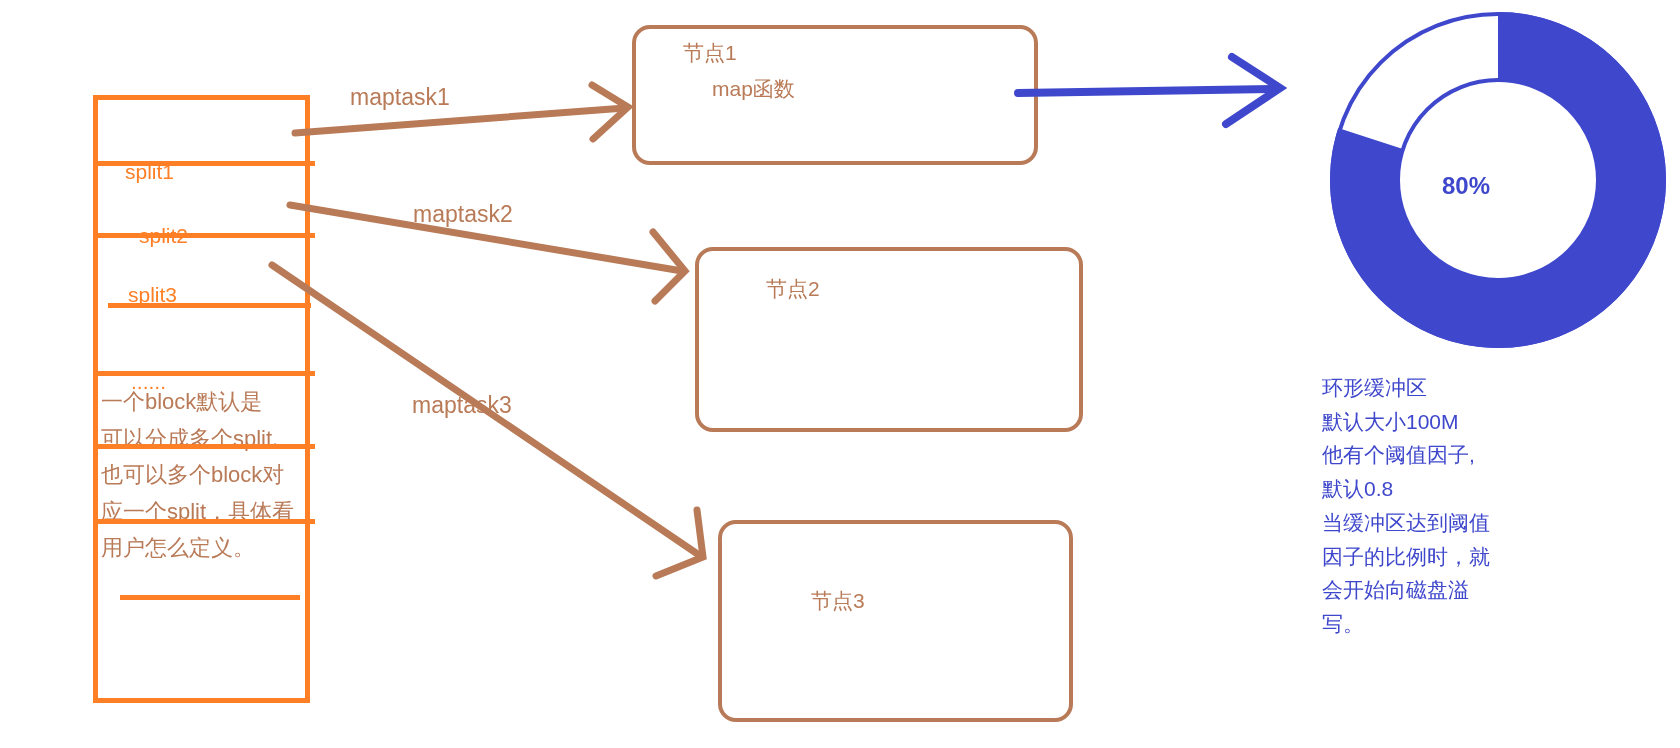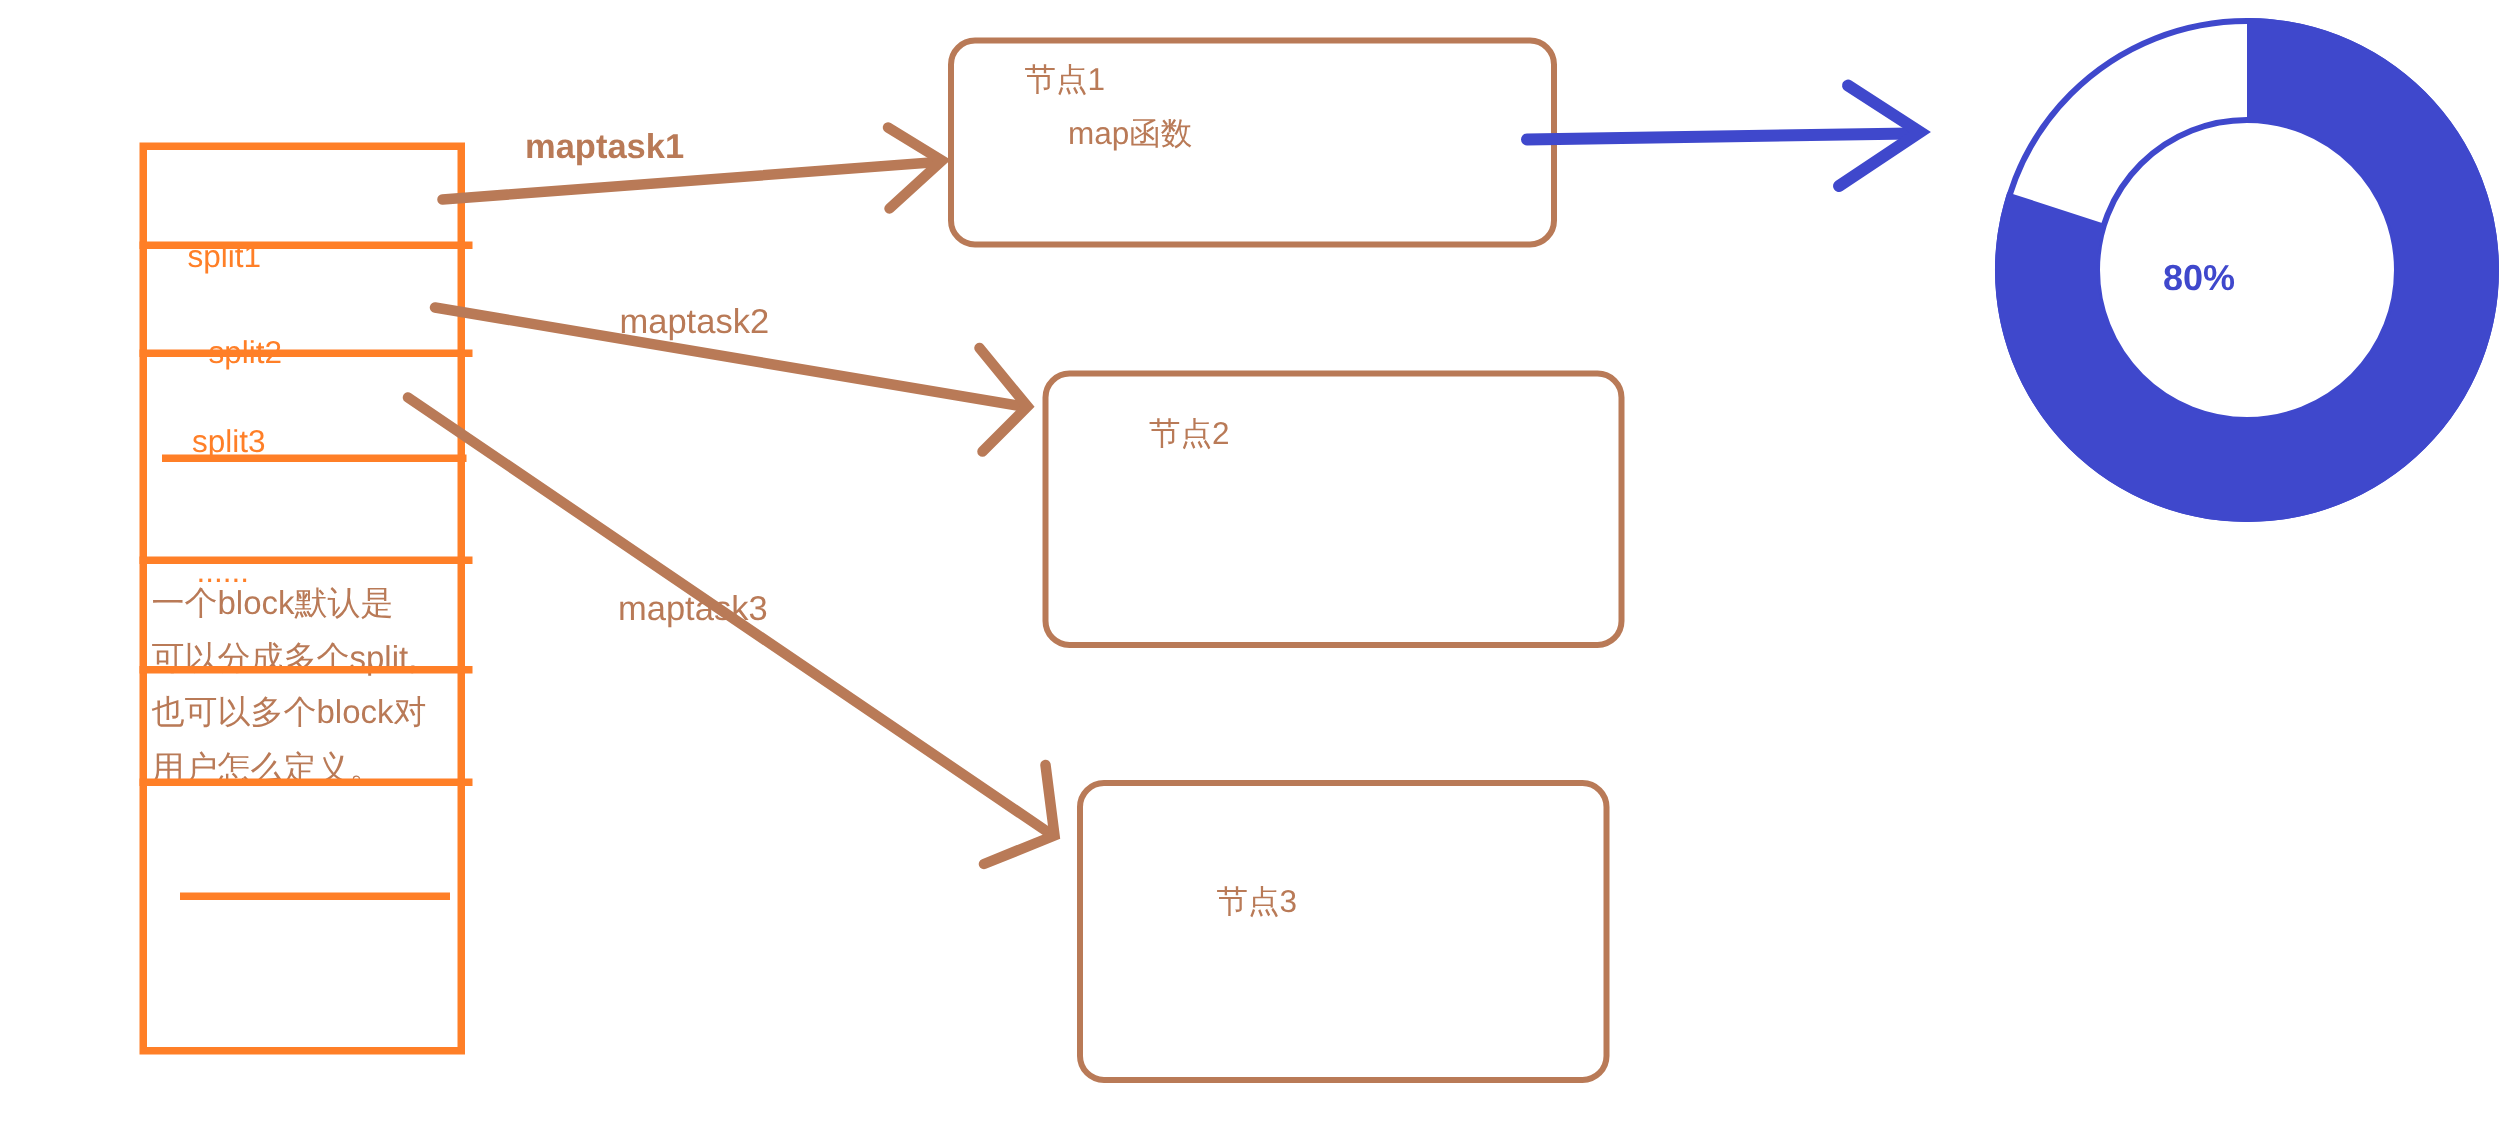--- a/index.html
+++ b/index.html
@@ -38,21 +38,21 @@
   #block-note{
     left:101px;top:384px;width:206px;
     color:#B97A57;font-size:22px;line-height:36.5px;
     white-space:nowrap;z-index:2;
   }
 
   
   .task-label{
     color:#B97A57;font-size:23px;white-space:nowrap;z-index:2;
   }
-  #maptask1{left:350px;top:84px;font-weight:bold;}
+  #maptask1{left:350px;top:84px;}
   #maptask2{left:413px;top:201px;}
   #maptask3{left:412px;top:392px;}
 
   
   .node-box{
     border:4px solid #B97A57;border-radius:18px;
     box-sizing:border-box;background:#ffffff;z-index:1;
   }
   #node1-box{left:632px;top:25px;width:406px;height:140px;}
   #node2-box{left:695px;top:247px;width:388px;height:185px;}
@@ -84,20 +84,21 @@
 
   <div id="split1" class="abs split-label">split1</div>
   <div id="split2" class="abs split-label">split2</div>
   <div id="split3" class="abs split-label">split3</div>
   <div id="split-dots" class="abs split-label">......</div>
 
   <div id="block-note" class="abs">
     <div>一个block默认是</div>
     <div>可以分成多个split,</div>
     <div>也可以多个block对</div>
+    <div>应一个split，具体看</div>
     <div>用户怎么定义。</div>
   </div>
 
   <div id="div1" class="abs divider"></div>
   <div id="div2" class="abs divider"></div>
   <div id="div3" class="abs divider"></div>
   <div id="div4" class="abs divider"></div>
   <div id="div5" class="abs divider"></div>
   <div id="div6" class="abs divider"></div>
   <div id="div7" class="abs divider"></div>
@@ -138,14 +139,24 @@
 
     <g>
       <circle cx="1498" cy="180" r="166" fill="none" stroke="#3F48CC" stroke-width="4"></circle>
       <circle cx="1498" cy="180" r="100" fill="none" stroke="#3F48CC" stroke-width="4"></circle>
       <path d="M 1498 12 A 168 168 0 1 1 1338.2 128.1 L 1402.9 149.1 A 100 100 0 1 0 1498 80 Z" fill="#3F48CC"></path>
     </g>
   </svg>
 
   <div id="donut-percent" class="abs">80%</div>
 
+  <div id="buffer-note" class="abs">
+    <div>环形缓冲区</div>
+    <div>默认大小100M</div>
+    <div>他有个阈值因子,</div>
+    <div>默认0.8</div>
+    <div>当缓冲区达到阈值</div>
+    <div>因子的比例时，就</div>
+    <div>会开始向磁盘溢</div>
+    <div>写。</div>
+  </div>
 
 </div>
 
 </body></html>

